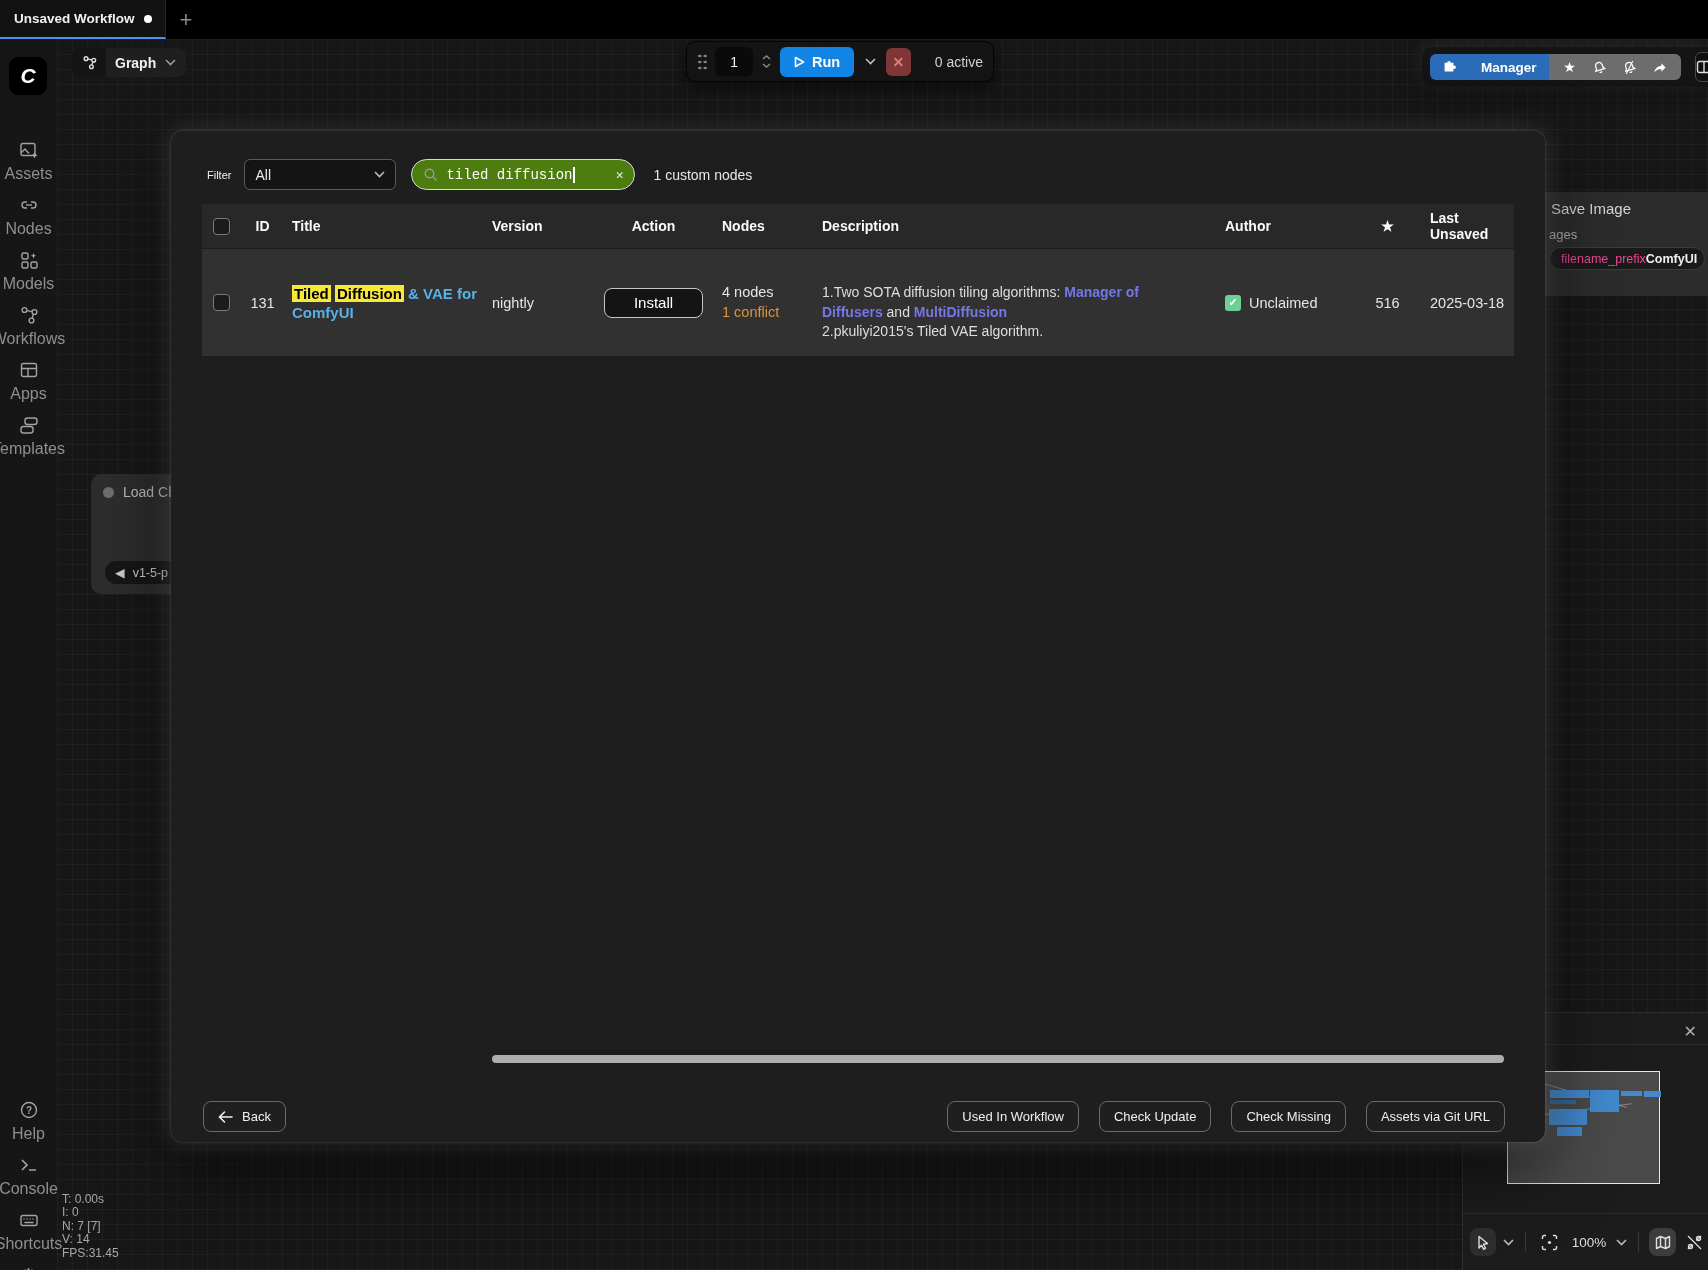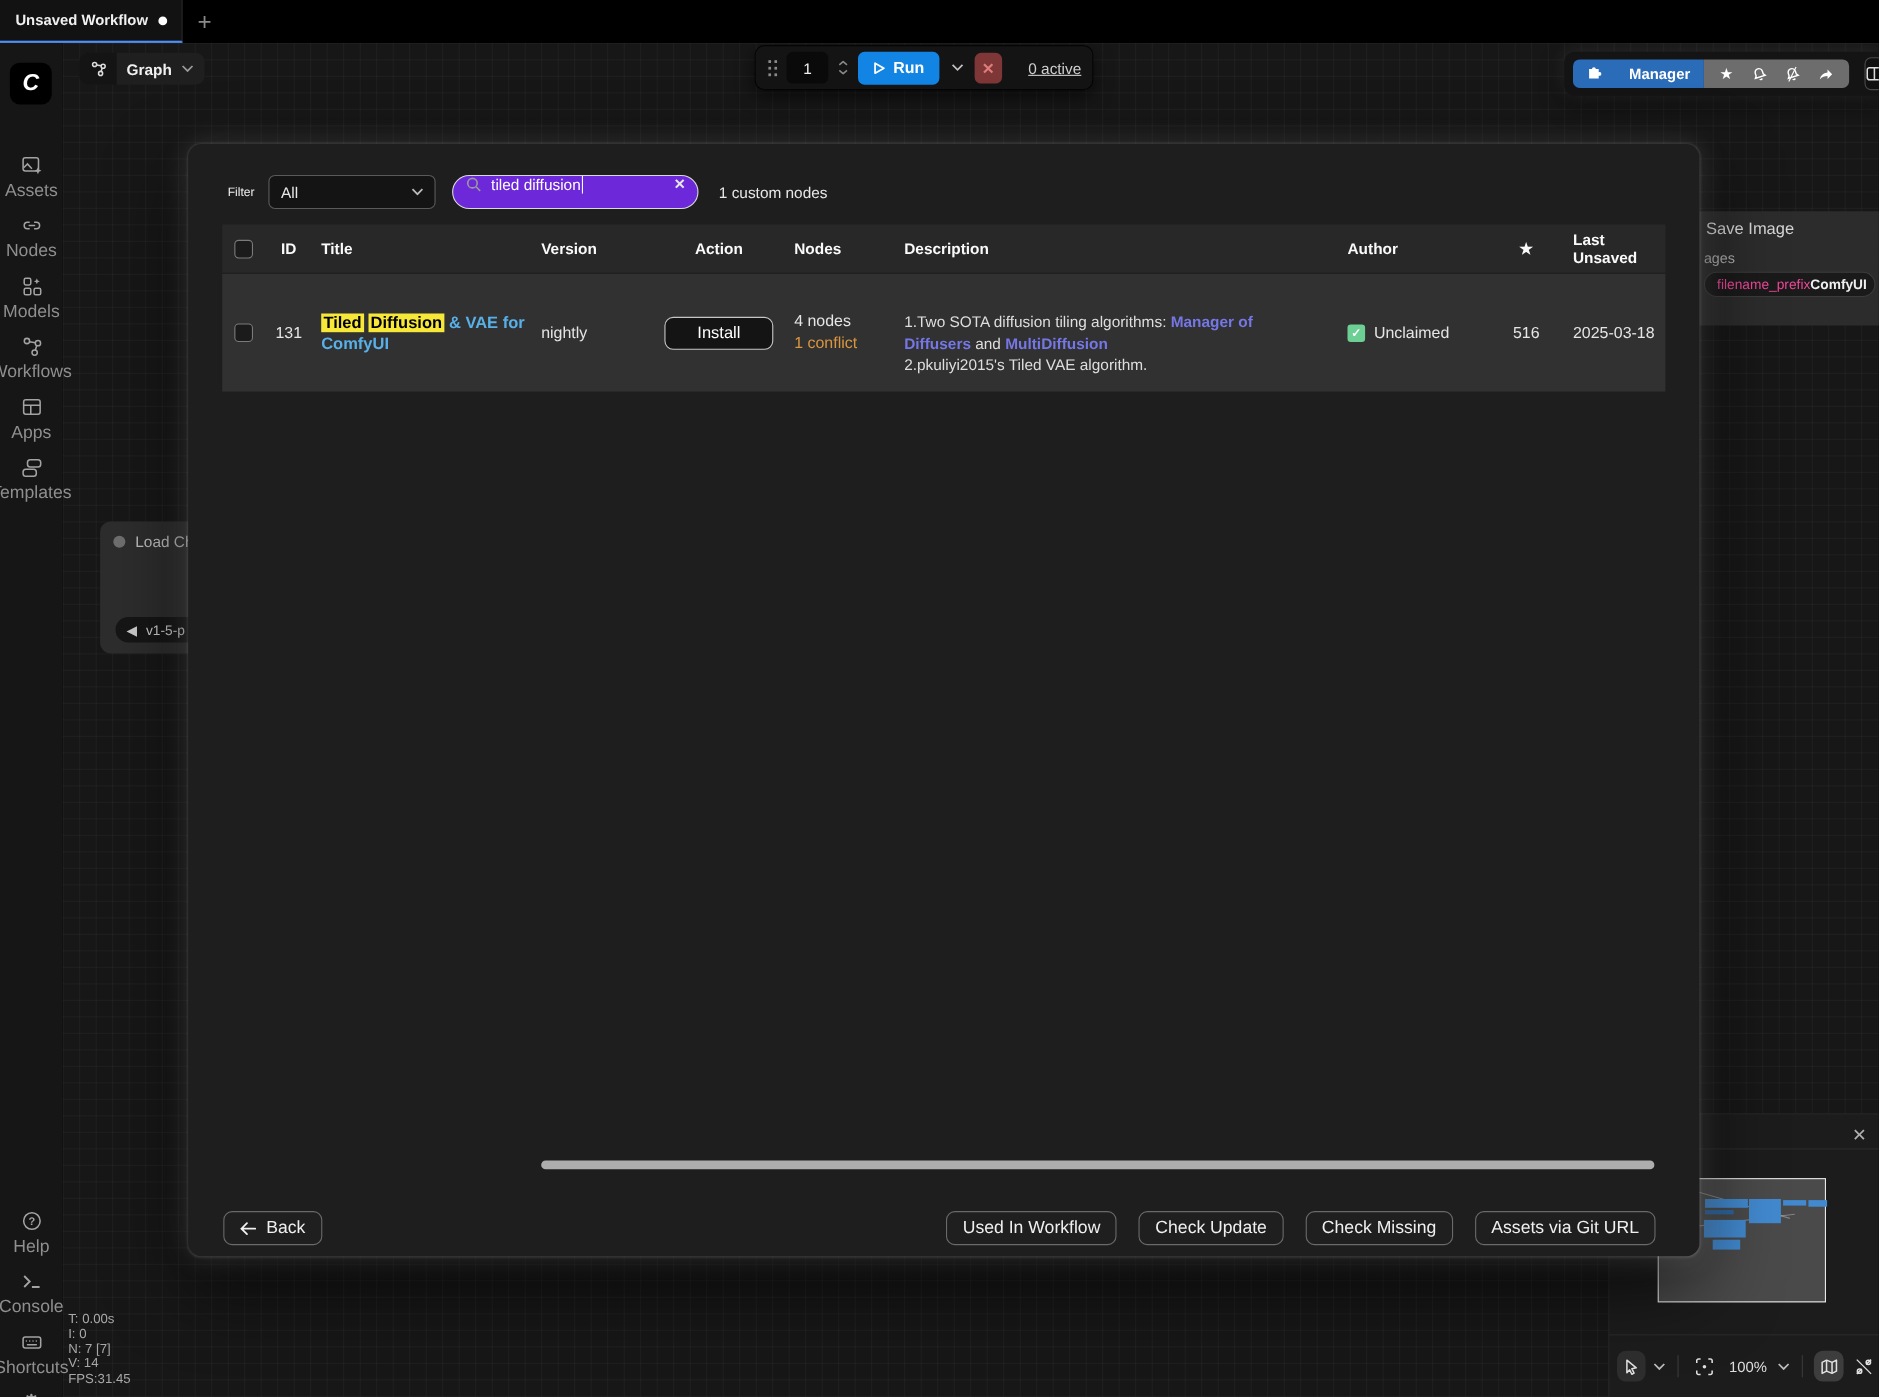--- a/index.html
+++ b/index.html
@@ -30,21 +30,21 @@
   .stats { position:absolute; left:62px; top:1193px; z-index:10; font-size:12px; color:#a8a8a8; line-height:13.4px; }
 
   
   .topbar { position:absolute; left:686px; top:41px; width:308px; height:41px; background:#141414; border:1px solid #050505; border-radius:9px; display:flex; align-items:center; padding:0 10px; gap:8px; z-index:40; box-shadow:0 6px 16px rgba(0,0,0,.55); }
   .drag-dots { width:11px; height:17px; background-image:radial-gradient(circle, #8a8a8a 1.4px, transparent 1.6px); background-size:5.5px 6px; }
   .numbox { width:44px; height:29px; background:#0a0a0a; border-radius:6px; display:flex; align-items:center; justify-content:center; font-size:14px; color:#f0f0f0; }
   .steppers { display:flex; flex-direction:column; gap:3px; align-items:center; width:12px; color:#888; }
   .btn-run { height:30px; padding:0 14px; background:#1285e4; border-radius:6px; display:flex; align-items:center; gap:7px; color:#fff; font-size:14.5px; font-weight:700; cursor:pointer; }
   .run-chev { width:18px; display:flex; justify-content:center; color:#c0c0c0; cursor:pointer; }
   .btn-x { width:28px; height:28px; background:#7e3636; border-radius:6px; display:flex; align-items:center; justify-content:center; color:#dd7d7d; font-size:14px; font-weight:700; cursor:pointer; }
-  .active-lbl { font-size:14px; color:#d0d0d0; margin-left:16px; white-space:nowrap;text-decoration:underline; }
+  .active-lbl { font-size:14px; color:#d0d0d0; margin-left:16px; white-space:nowrap; }
 
   
   .graph-pill { position:absolute; left:72px; top:48px; height:29px; background:#1f1f1f; border-radius:8px; display:flex; align-items:center; gap:9px; padding:0 10px 0 0; z-index:40; cursor:pointer; }
   .graph-ic { width:34px; height:29px; background:#141414; border-radius:8px 0 0 8px; display:flex; align-items:center; justify-content:center; color:#ddd; }
   .graph-lbl { font-size:14px; font-weight:700; color:#f0f0f0; }
 
   
   .tr-panel { position:absolute; left:1422px; top:47px; width:286px; height:40px; background:#141414; border-radius:10px 0 0 10px; display:flex; align-items:center; padding:0 8px; z-index:40; box-shadow:0 0 18px rgba(255,255,255,.10), 0 8px 20px rgba(0,0,0,.5); }
   .mgr-group { display:flex; height:26px; }
   .btn-manager { display:flex; align-items:center; gap:25px; padding:0 12px; background:#2b6cb8; color:#fff; font-size:13.5px; font-weight:700; border-radius:6px 0 0 6px; cursor:pointer; }
@@ -78,21 +78,21 @@
   .tool-sep { width:1px; height:20px; background:#3a3a3a; margin:0 4px; }
   .zoom-lbl { font-size:13.5px; color:#ddd; margin:0 3px; }
 
   
   .dialog { position:absolute; left:171px; top:131px; width:1374px; height:1011px; background:#1e1e1e; border-radius:12px; z-index:50;
     box-shadow:0 0 28px rgba(255,255,255,.15), 0 0 3px rgba(255,255,255,.2), 0 26px 70px rgba(0,0,0,.65); }
   .flt-row { position:absolute; left:36px; top:28px; height:31px; display:flex; align-items:center; }
   .flt-lbl { font-size:11px; color:#f0f0f0; margin-right:13px; }
   .flt-select { width:152px; height:31px; background:#141414; border:1px solid #5a5a5a; border-radius:6px; display:flex; align-items:center; justify-content:space-between; padding:0 10px; cursor:pointer; }
   .flt-select .val { font-size:14px; color:#e8e8e8; }
-  .searchbox { margin-left:15px; width:224px; height:31px; background:#6d28d9; border:1.5px solid #d8d8d8; border-radius:16px; display:flex; padding:0 11px; cursor:text; }
+  .searchbox { margin-left:15px; width:224px; height:31px; background:#4d7c0f; border:1.5px solid #d8d8d8; border-radius:16px; display:flex; align-items:center; padding:0 11px; cursor:text;font-family:Liberation Mono, monospace; }
   .searchbox .txt { font-size:14px; color:#fff; margin-left:8px; white-space:nowrap; }
   .caret { display:inline-block; width:1.5px; height:16px; background:#fff; margin-left:1px; vertical-align:middle; }
   .search-x { margin-left:auto; color:#e8e8e8; font-size:13px; font-weight:700; cursor:pointer; }
   .count-lbl { margin-left:18px; font-size:14px; color:#e8e8e8; white-space:nowrap; }
 
   .tbl { position:absolute; left:31px; top:73px; width:1312px; }
   .thead { height:44px; background:#282828; display:flex; align-items:center; font-size:14px; font-weight:700; color:#fafafa; }
   .trow { height:107px; background:#313131; display:flex; align-items:center; margin-top:1px; font-size:14.5px; color:#e5e5e5; }
   .c-cb { width:38px; display:flex; justify-content:center; }
   .c-id { width:45px; text-align:center; }
@@ -111,21 +111,21 @@
   .btn-install { width:99px; height:30px; background:#141414; border:1.5px solid #c6c6c6; border-radius:8px; color:#fff; font-size:15px; display:flex; align-items:center; justify-content:center; cursor:pointer; }
   .conflict { color:#d9953f; }
   .nodes-cell div { line-height:19.5px; }
   .desc { font-size:14px; line-height:19.5px; color:#dedede; }
   .desc .lnk { color:#7577e6; font-weight:700; cursor:pointer; }
   .check-sq { width:16px; height:16px; background:#6ecf94; border-radius:3px; display:flex; align-items:center; justify-content:center; color:#fff; font-size:11px; font-weight:700; flex:0 0 auto; }
 
   .hscroll { position:absolute; left:321px; top:924px; width:1012px; height:8px; background:#adadad; border-radius:4px; cursor:grab; }
 
   .dlg-footer { position:absolute; left:32px; right:40px; top:970px; height:31px; display:flex; align-items:center; }
-  .btn-ghost { height:31px; padding:0 14px; background:#1f1f1f; border:1px solid #6a6a6a; border-radius:8px; color:#f0f0f0; font-size:16px; display:flex; align-items:center; gap:9px; cursor:pointer; white-space:nowrap; }
+  .btn-ghost { height:31px; padding:0 14px; background:#1f1f1f; border:1px solid #6a6a6a; border-radius:8px; color:#f0f0f0; font-size:13px; display:flex; align-items:center; gap:9px; cursor:pointer; white-space:nowrap; }
   .footer-right { margin-left:auto; display:flex; gap:20px; }
 </style>
 </head>
 <body>
 
 <div class="tabbar">
   <div class="tab">
     <span class="tab-label">Unsaved Workflow</span>
     <span class="tab-dot"></span>
   </div>

